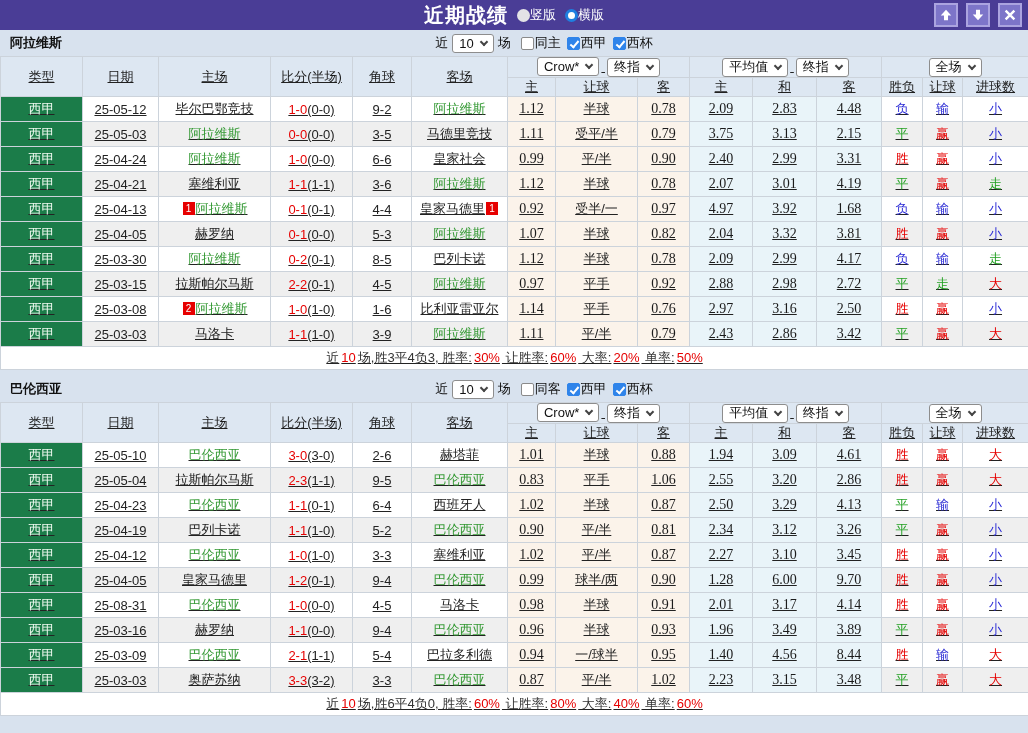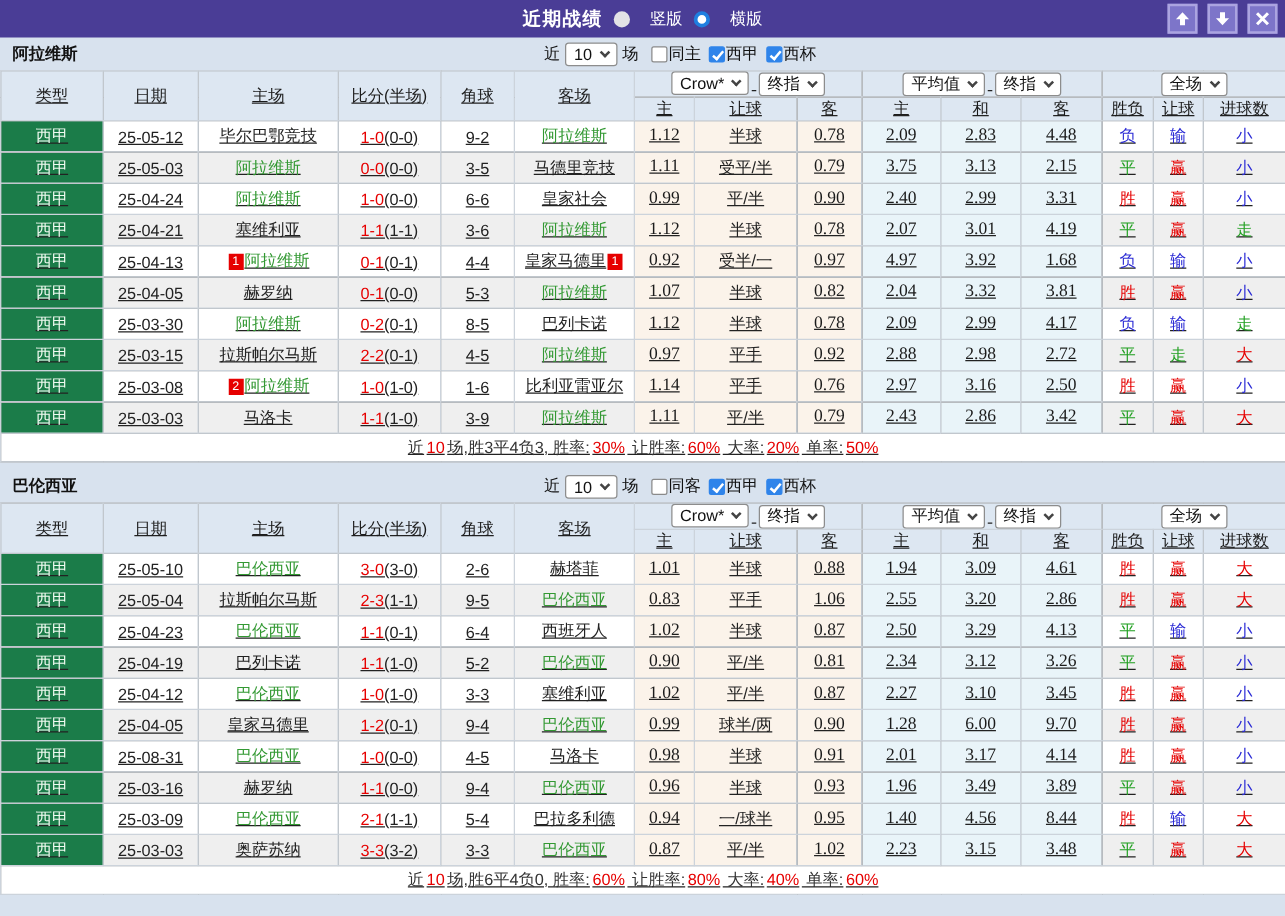--- a/index.html
+++ b/index.html
@@ -6,22 +6,22 @@
   html,body { margin:0; padding:0; }
   body {
     width:1028px; height:733px; overflow:hidden;
     background:#d8e2ee;
     font-family:"Liberation Sans","DejaVu Sans",sans-serif;
     font-size:13px; color:#222;
   }
   
   .titlebar { position:relative; height:30px; background:#4a3d96; display:flex; align-items:center; }
   .title-center { position:absolute; left:0; right:0; display:flex; justify-content:center; align-items:center; gap:9px; color:#fff; }
-  .app-title { font-weight:bold; font-size:15px; letter-spacing:1px; }
-  .radio-wrap { display:flex; align-items:center; gap:16px; cursor:pointer; }
+  .app-title { font-weight:bold; font-size:20px; letter-spacing:1px; }
+  .radio-wrap { display:flex; align-items:center; gap:0; cursor:pointer; }
   .radio { display:inline-block; border-radius:50%; }
   .radio-filled { width:13px; height:13px; background:#e3e3e6; }
   .radio-ring { width:13px; height:13px; background:#fff; border:3px solid #1f7fe0; }
   .radio-label { font-size:13px; color:#fff; }
   .tb-buttons { position:absolute; right:6px; top:3px; display:flex; gap:8px; }
   .tb-btn { width:24px; height:24px; padding:0; background:#7d75c9; border:2px solid #aba4e0; color:#fff; display:flex; align-items:center; justify-content:center; cursor:pointer; }
   .tb-btn svg { display:block; }
   
   .section-bar { position:relative; height:26px; display:flex; align-items:center; }
   .team-name { position:absolute; left:10px; font-weight:bold; color:#111; }

